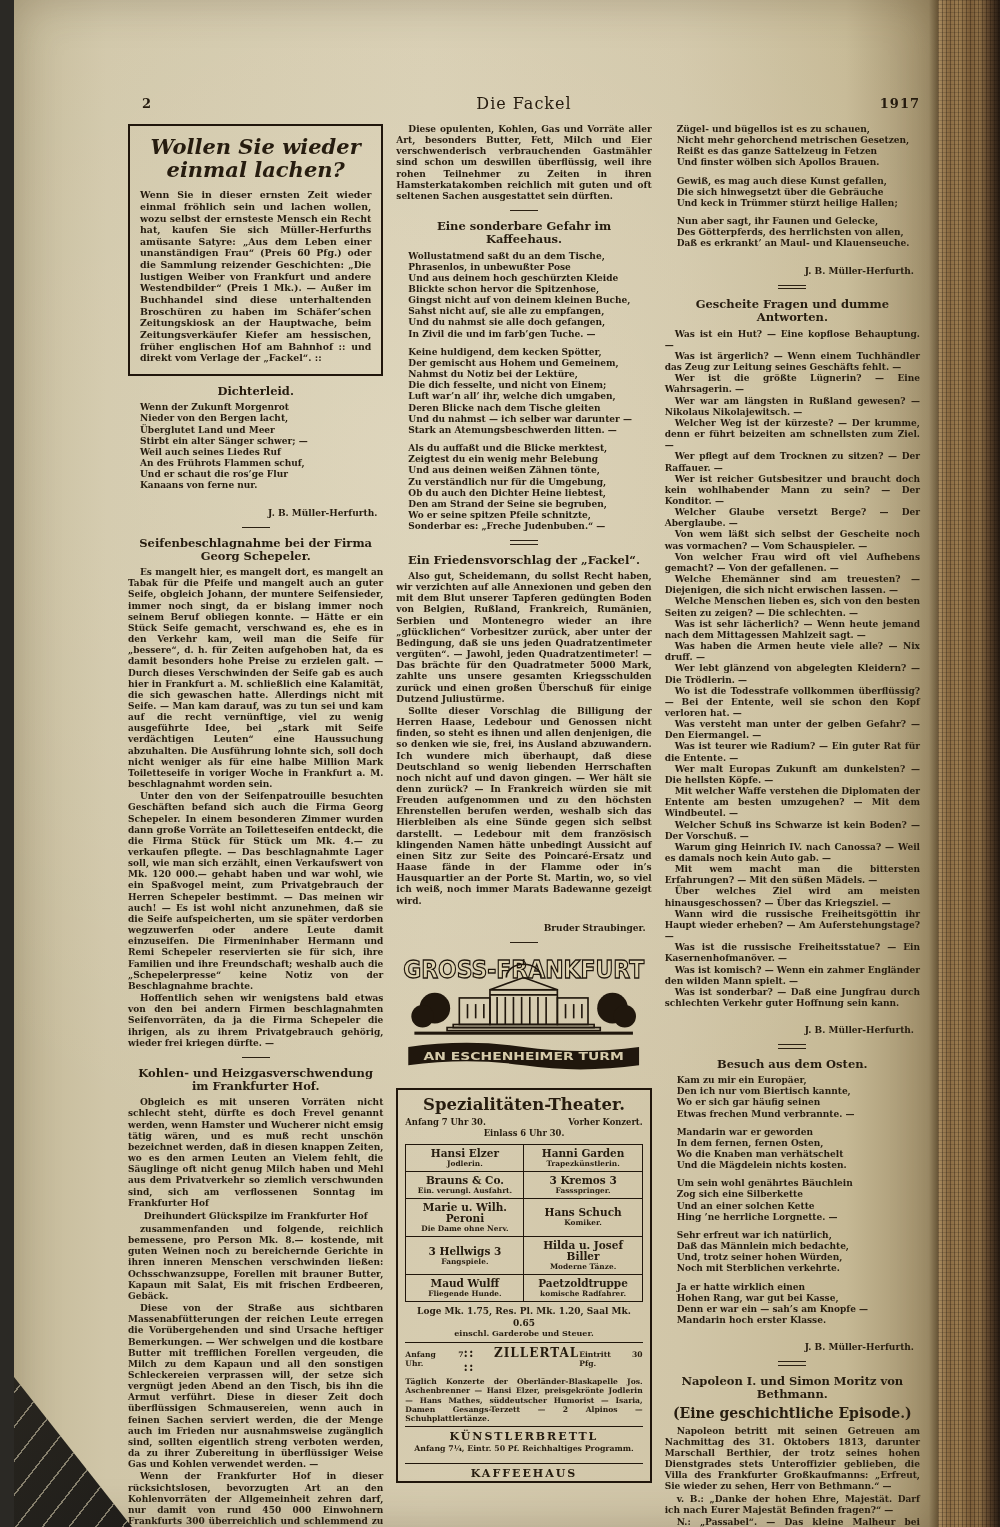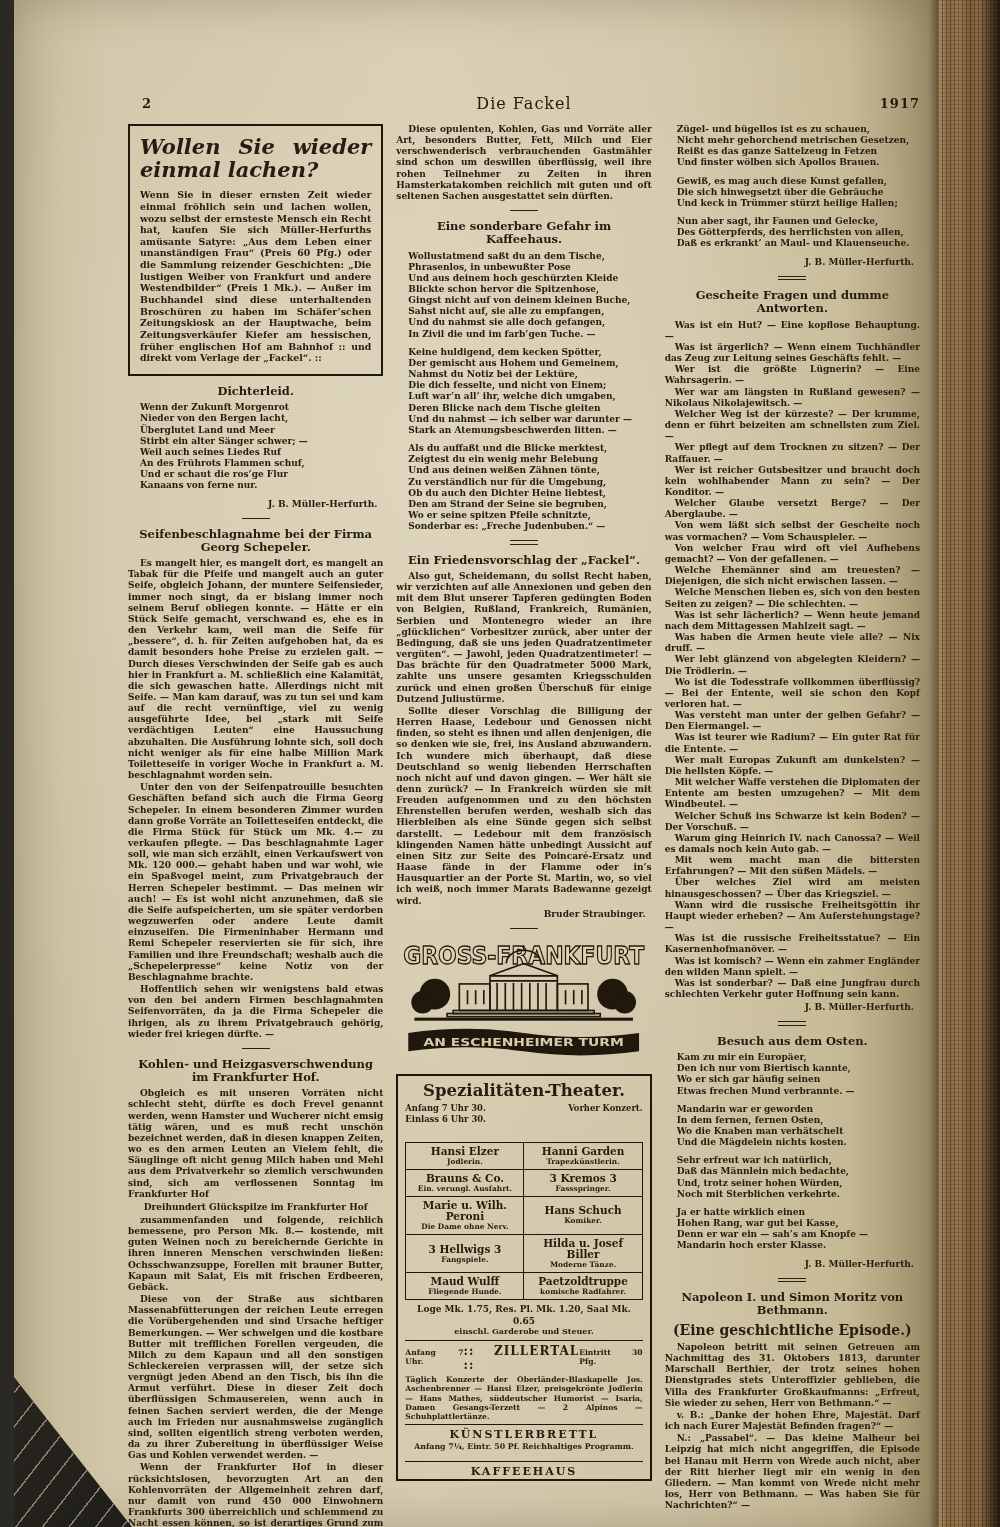--- a/index.html
+++ b/index.html
@@ -42,38 +42,38 @@
   .content{
     position:absolute;top:124px;left:128px;width:792px;
     display:grid;grid-template-columns:1fr 1fr 1fr;column-gap:13px;
     font-size:9px;line-height:1.24;font-weight:bold;color:#261c0f;
     text-align:justify;hyphens:auto;
   }
   .col{min-width:0;}
   p{margin:0 0 1px;text-indent:12px;}
   .h{ text-align:center;font-weight:bold;font-size:11.5px;line-height:1.15;margin:9px 8px 4px;text-indent:0;}
   .hsub{text-align:center;font-size:14px;margin:0 0 3px;text-indent:0;}
-  .by{text-align:right;text-indent:0;margin:2px 6px 2px 0;}
+  .by{text-align:right;text-indent:0;margin:16px 6px 2px 0;}
   .sep{width:28px;height:0;border-top:1px solid #2a2013;margin:8px auto 2px;}
   .sep.dbl{height:2.5px;border-bottom:1px solid #2a2013;}
   .stanza{white-space:pre-line;text-align:left;text-indent:0;padding-left:12px;margin:0 0 7px;}
   .centerline{text-align:center;text-indent:0;margin:2px 0;}
   .qa{margin:0;text-indent:10px;}
   
   .adbox{border:2.5px solid #20160c;padding:9px 10px 10px;margin:0 0 9px;}
-  .adbox .t{font-size:21px;line-height:1.1;font-style:italic;font-weight:bold;margin-bottom:8px;}
+  .adbox .t{font-size:21px;line-height:1.1;text-align:center;font-style:italic;font-weight:bold;margin-bottom:8px;}
   .adbox .b{font-size:9.4px;text-align:justify;text-indent:0;}
   
   .gf{margin:10px 0 4px;}
   .gf svg{display:block;width:100%;height:auto;}
   
   .theater{border:2px solid #20160c;padding:6px 7px 0;margin-top:4px;font-weight:bold;}
   .th-title{text-align:center;font-size:16.5px;font-weight:bold;line-height:1.1;}
   .th-row{display:flex;justify-content:space-between;font-size:8.4px;margin-top:3px;}
-  .th-center{font-size:8.4px;margin:1px 0 17px;}
+  .th-center{text-align:center;font-size:8.4px;margin:1px 0 5px;}
   table.acts{width:100%;border-collapse:collapse;margin:2px 0 4px;}
   table.acts td{border:1.5px solid #20160c;text-align:center;padding:3px 2px;width:50%;}
   .act-name{display:block;font-size:10.5px;font-weight:bold;line-height:1.05;}
   .act-sub{display:block;font-size:7.4px;line-height:1.1;margin-top:1px;}
   .price1{text-align:center;font-size:9px;margin-top:2px;}
   .price2{text-align:center;font-size:8px;margin-bottom:3px;}
   hr.thin{border:0;border-top:1px solid #20160c;margin:3px 0;}
   .zl-row{display:flex;justify-content:space-between;align-items:baseline;}
   .zl-side{font-size:7.6px;}
   .zl-name{font-size:12px;font-weight:bold;letter-spacing:1px;}
@@ -375,20 +375,24 @@
       <div>
 
       <div class="stanza">Kam zu mir ein Europäer,
 Den ich nur vom Biertisch kannte,
 Wo er sich gar häufig seinen
 Etwas frechen Mund verbrannte. —</div>
           <div class="stanza">Mandarin war er geworden
 In dem fernen, fernen Osten,
 Wo die Knaben man verhätschelt
 Und die Mägdelein nichts kosten.</div>
+          <div class="stanza">Um sein wohl genährtes Bäuchlein
+Zog sich eine Silberkette
+Und an einer solchen Kette
+Hing ’ne herrliche Lorgnette. —</div>
           <div class="stanza">Sehr erfreut war ich natürlich,
 Daß das Männlein mich bedachte,
 Und, trotz seiner hohen Würden,
 Noch mit Sterblichen verkehrte.</div>
           <div class="stanza">Ja er hatte wirklich einen
 Hohen Rang, war gut bei Kasse,
 Denn er war ein — sah’s am Knopfe —
 Mandarin hoch erster Klasse.</div>
         </div>
       <div class="by">J. B. Müller-Herfurth.</div>

